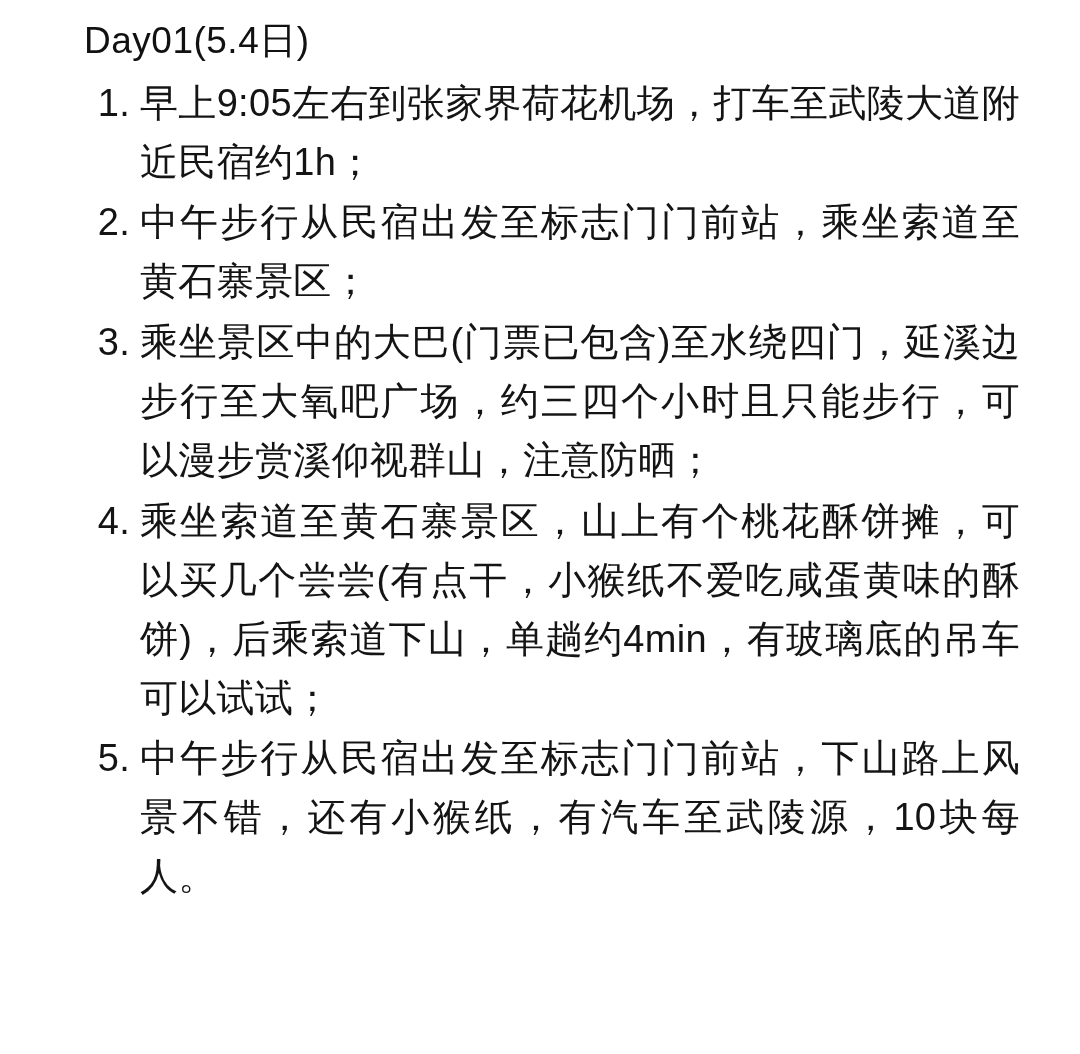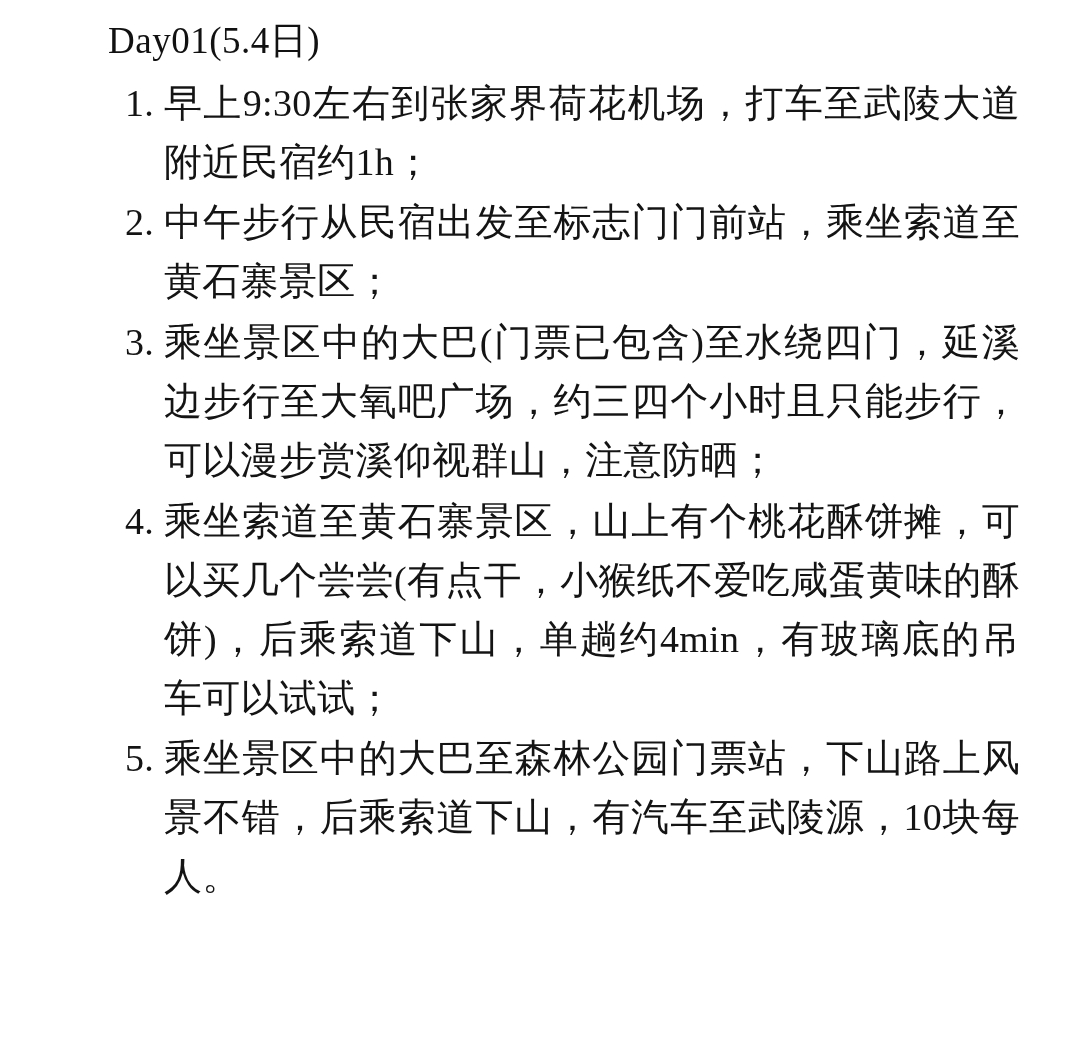--- a/index.html
+++ b/index.html
@@ -11,23 +11,22 @@
     width: 1080px;
     height: 1054px;
     font-family: "Liberation Sans", "DejaVu Sans", sans-serif;
     color: #1b1b1b;
     overflow: hidden;
   }
   .page {
     width: 1080px;
     height: 1054px;
     box-sizing: border-box;
-    padding: 14px 60px 0 108px;
+    padding: 14px 60px 0 84px;
     position: relative;
-    font-family: Liberation Serif, serif;
   }
   .doc-title {
     font-size: 37px;
     line-height: 1.45;
     letter-spacing: 0.5px;
     margin: 0 0 6px 0;
     font-weight: 400;
     color: #111111;
   }
   ol.steps {
@@ -63,32 +62,32 @@
 </style>
 </head>
 <body>
 
 <div class="page">
   <h1 class="doc-title">Day01(5.4日)</h1>
 
   <ol class="steps">
     <li>
       <span class="marker">1.</span>
-      <span class="body">早上9:30左右到张家界荷花机场，打车至武陵大道附近民宿约1h；</span>
+      <span class="body">早上9:05左右到张家界荷花机场，打车至武陵大道附近民宿约1h；</span>
     </li>
     <li>
       <span class="marker">2.</span>
       <span class="body">中午步行从民宿出发至标志门门前站，乘坐索道至黄石寨景区；</span>
     </li>
     <li>
       <span class="marker">3.</span>
       <span class="body">乘坐景区中的大巴(门票已包含)至水绕四门，延溪边步行至大氧吧广场，约三四个小时且只能步行，可以漫步赏溪仰视群山，注意防晒；</span>
     </li>
     <li>
       <span class="marker">4.</span>
       <span class="body">乘坐索道至黄石寨景区，山上有个桃花酥饼摊，可以买几个尝尝(有点干，小猴纸不爱吃咸蛋黄味的酥饼)，后乘索道下山，单趟约4min，有玻璃底的吊车可以试试；</span>
     </li>
     <li>
       <span class="marker">5.</span>
-      <span class="body">乘坐景区中的大巴至森林公园门票站，下山路上风景不错，后乘索道下山，有汽车至武陵源，10块每人。</span>
+      <span class="body">中午步行从民宿出发至标志门门前站，下山路上风景不错，还有小猴纸，有汽车至武陵源，10块每人。</span>
     </li>
   </ol>
 </div>
 
 </body></html>

